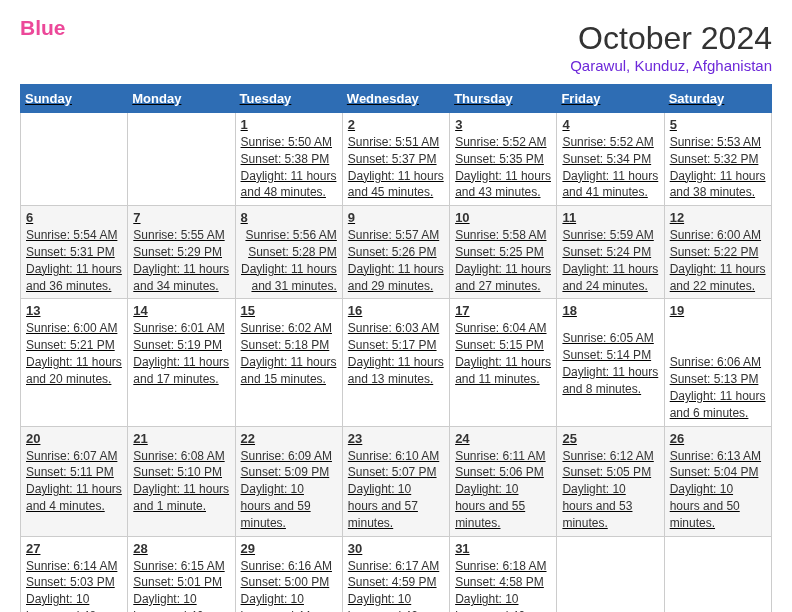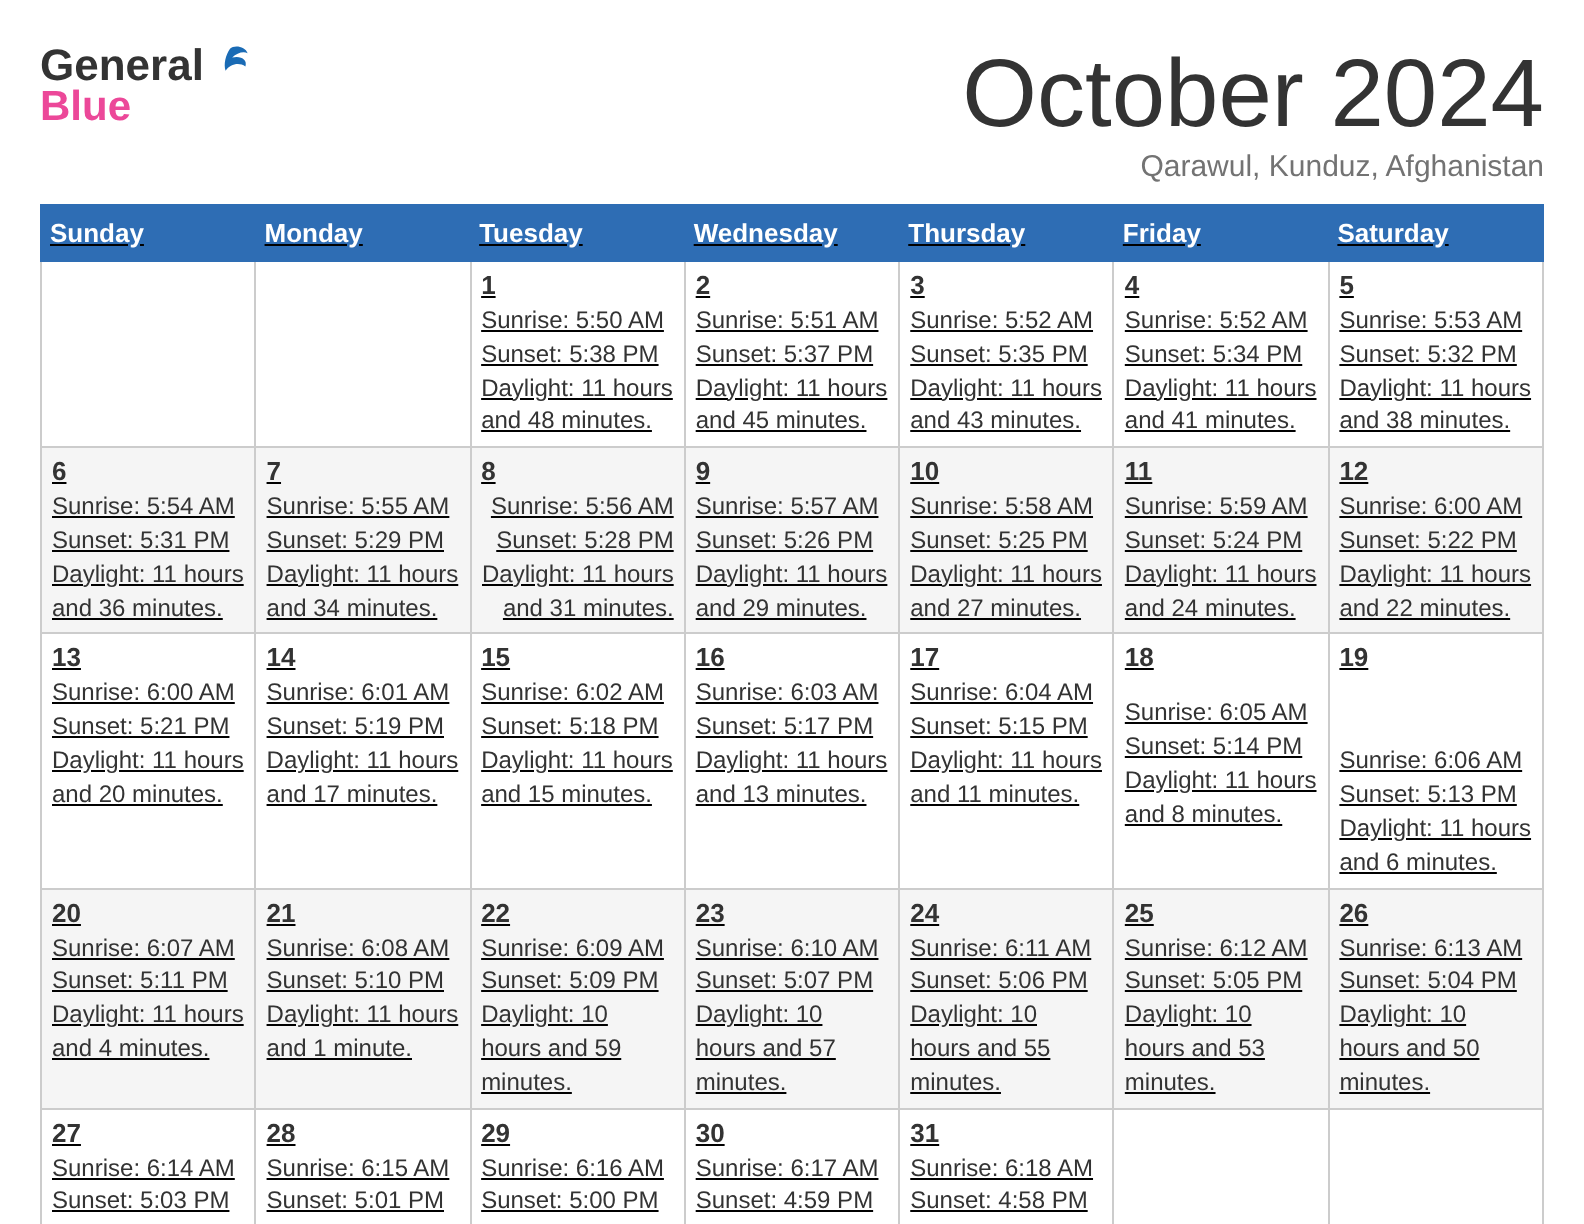--- a/index.html
+++ b/index.html
@@ -20,27 +20,27 @@
       display: flex;
       flex-direction: column;
       align-items: flex-start;
     }
     .logo-general { color: #333; }
     .logo-blue { color: #1a6bb5; }
     .title-section {
       text-align: right;
     }
     .month-title {
-      font-size: 48px;
+      font-size: 32px;
       color: #333;
       font-weight: normal;
     }
     .location {
       font-size: 15px;
-      color: #737373;
+      color: #6d28d9;
     }
     .calendar-table {
       width: 100%;
       border-collapse: collapse;
       font-size: 11px;
       text-decoration: underline;
     }
     .calendar-table th {
       background-color: #2e6db4;
       color: #fff;
@@ -79,27 +79,20 @@
     }
     .empty-cell {
       background: #fff !important;
     }
   </style>
 </head>
 <body>
 
 <div class="header">
   <div class="logo">
-    <div style="display:flex;align-items:center;">
-      <span class="logo-general" style="font-size:22px;font-weight:bold;color:#333;">General</span>
-
-      <svg width="22" height="22" viewBox="0 0 40 40" style="margin-left:2px;margin-top:-4px;">
-        <path d="M20 8 C24 4, 34 6, 36 12 C32 10, 26 12, 22 16 C30 14, 36 18, 34 24 C28 20, 20 22, 16 28 C14 22, 16 14, 20 8Z" fill="#1a6bb5"></path>
-      </svg>
-    </div>
     <span class="logo-blue" style="font-size:21px;font-weight:bold;color:#ec4899;margin-top:-4px;">Blue</span>
   </div>
   <div class="title-section">
     <div class="month-title">October 2024</div>
     <div class="location">Qarawul, Kunduz, Afghanistan</div>
   </div>
 </div>
 
 <table class="calendar-table">
   <thead>

